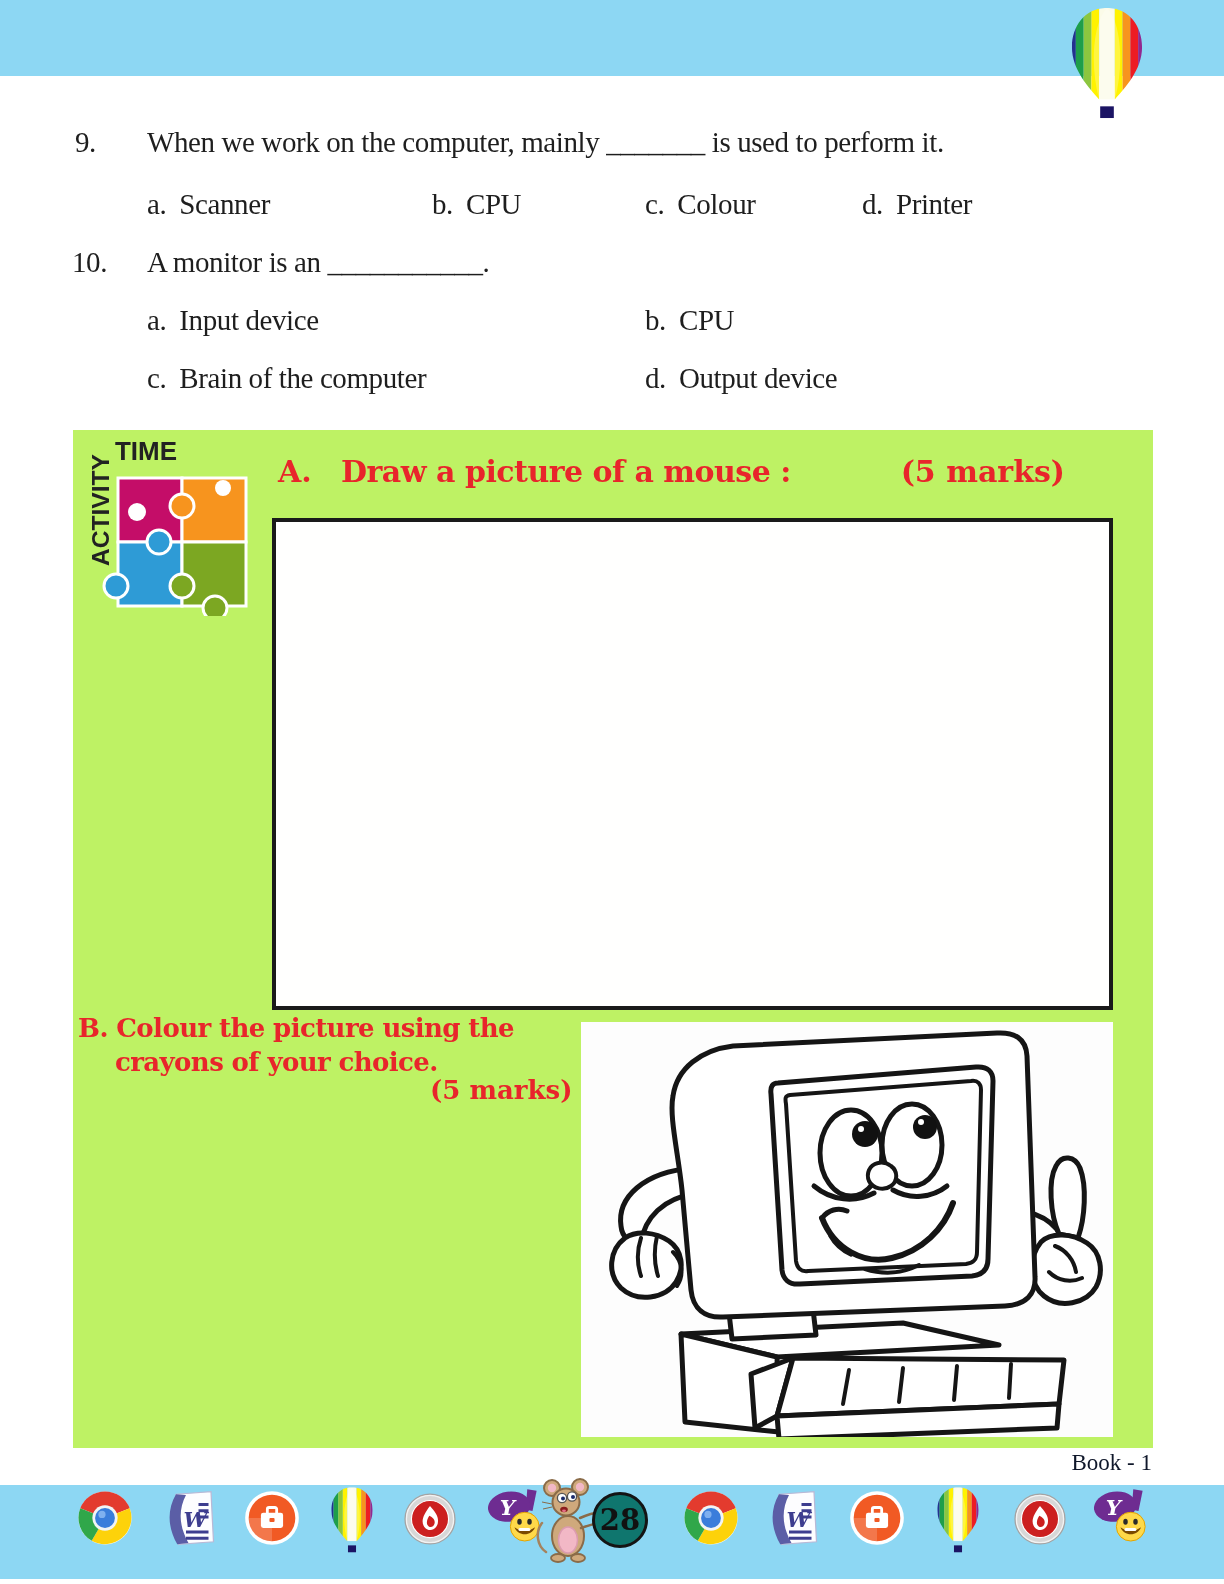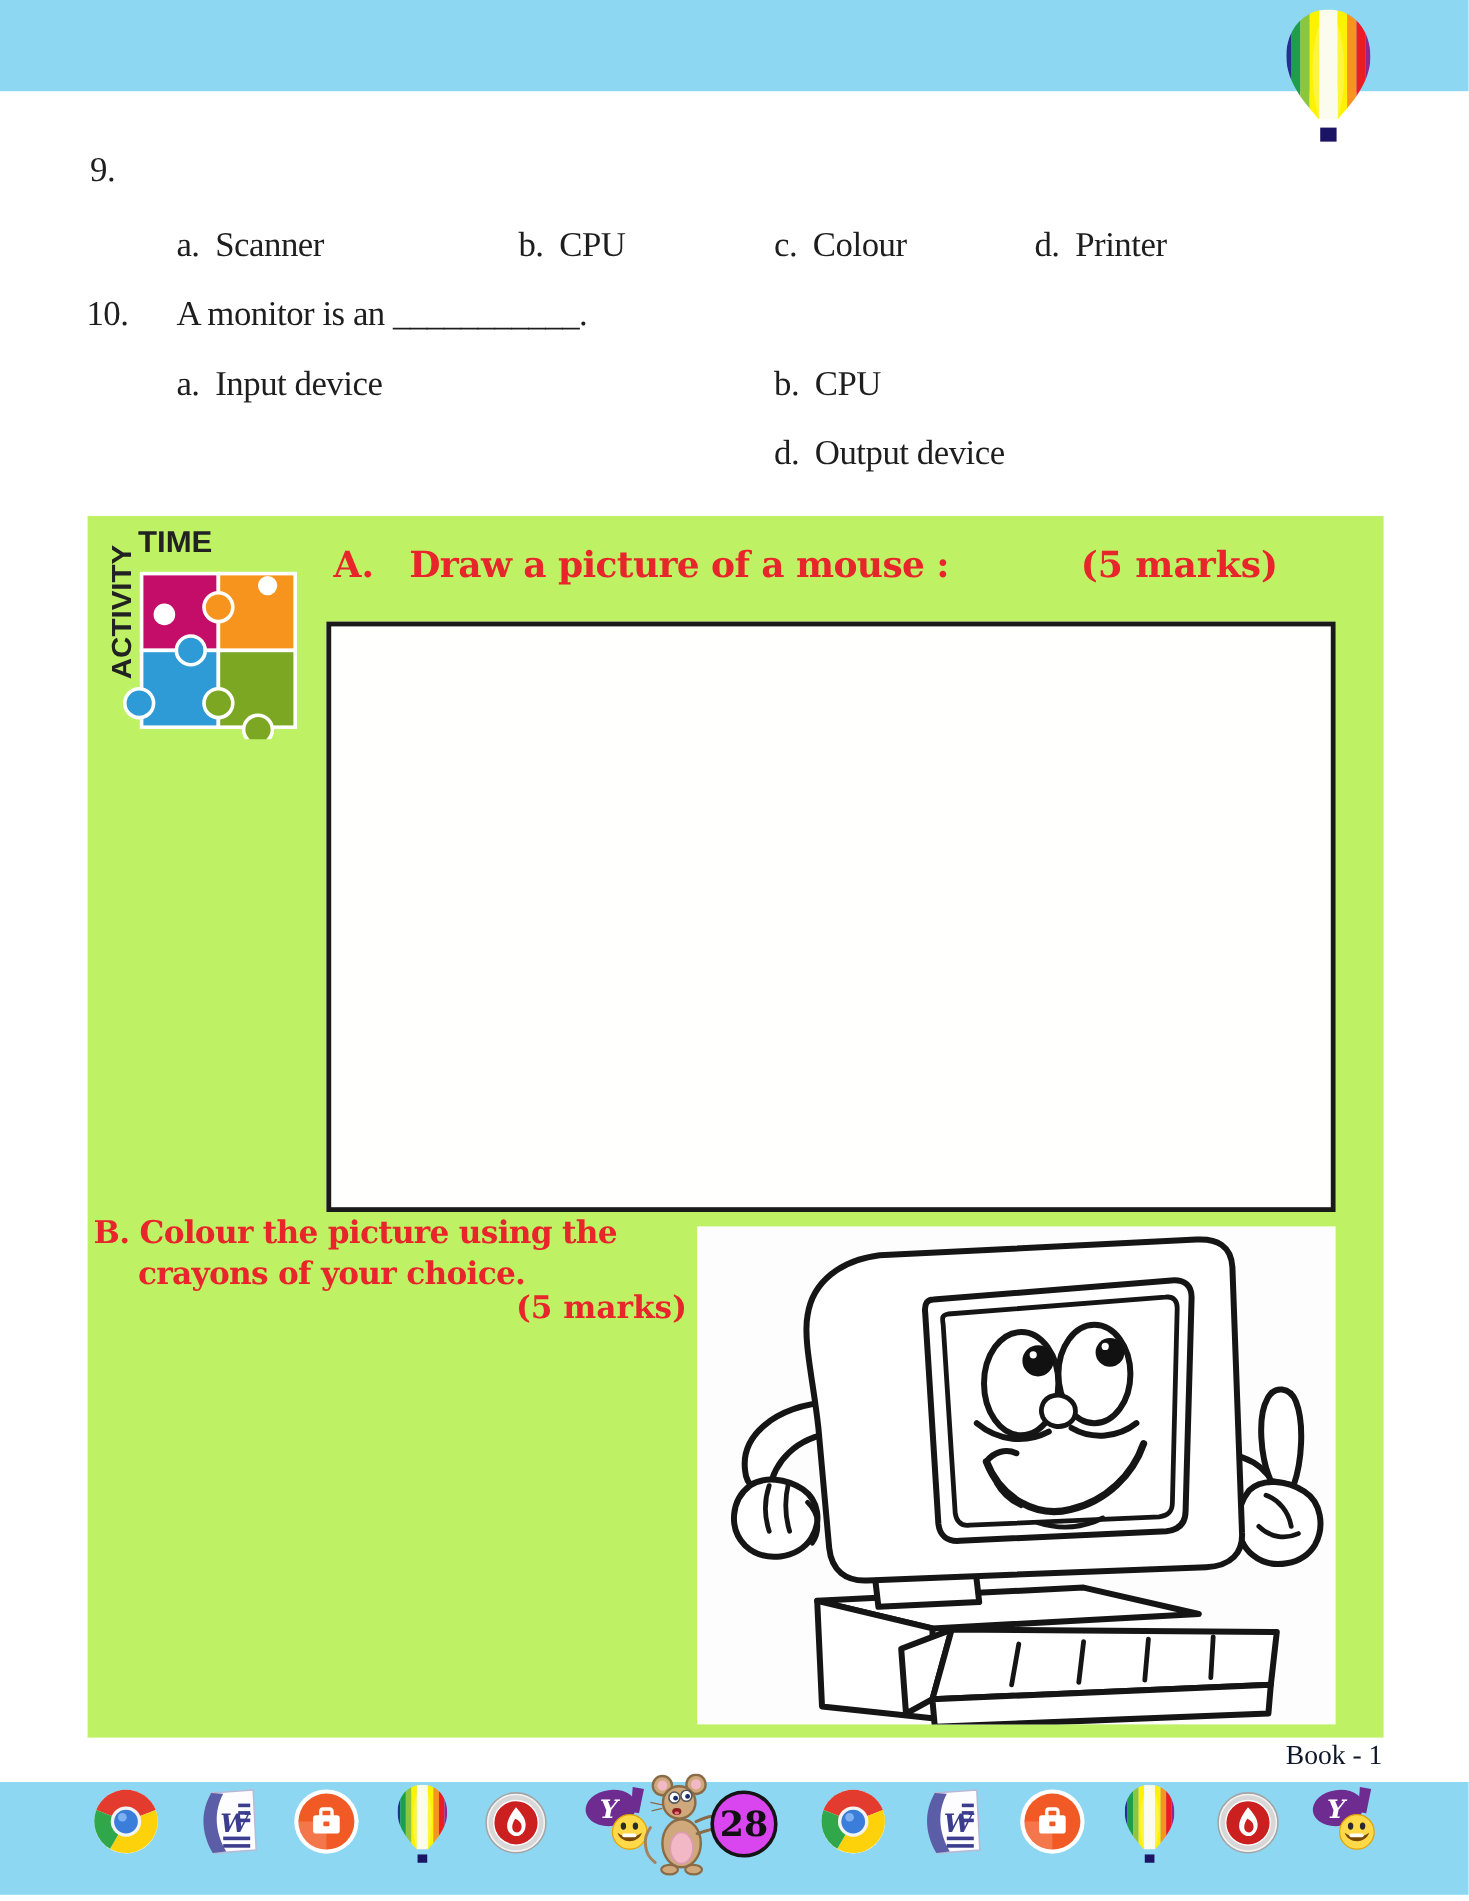--- a/index.html
+++ b/index.html
@@ -34,21 +34,21 @@
   .task-b-line2 { position:absolute; left:42px; top:617px; font-size:26px; letter-spacing:-0.6px; white-space:nowrap; }
   .task-b-marks { position:absolute; left:357px; top:645px; font-size:26px; }
 
   .image-box { position:absolute; left:508px; top:592px; width:532px; height:415px; background:#fdfdfd; }
 
   .book-label { position:absolute; right:72px; top:1450px; font-size:23px; color:#0f172a; }
 
   .footer-icons { position:absolute; left:0; top:1472px; }
   .mouse-svg { position:absolute; left:534px; top:1478px; }
   .page-badge { position:absolute; left:592px; top:1492px; width:56px; height:56px;
-          background:#d946ef; border:3px solid #141414; border-radius:50%;
+          background:#0f766e; border:3px solid #141414; border-radius:50%;
           display:flex; align-items:center; justify-content:center;
           font-family:"DejaVu Serif", serif; font-weight:bold; font-size:29px; color:#111; box-sizing:border-box; }
 </style>
 </head>
 <body>
 
 <svg width="0" height="0" style="position:absolute" aria-hidden="true">
   <defs>
     <clipPath id="clip-balloon">
         <path d="M20 1 C 9 1 2 10 2 21 C 2 33 11 42 16 48 L 24 48 C 29 42 38 33 38 21 C 38 10 31 1 20 1 Z"></path>
@@ -122,29 +122,31 @@
 </svg>
 
 <div class="page">
 
   <div class="band top-band"></div>
   <svg class="top-balloon" width="78" height="113" viewBox="0 0 40 58">
     <use href="#sym-balloon" width="40" height="58"></use>
   </svg>
 
   <span class="q-num" style="left:75px; top:126px;">9.</span>
+  <span class="q-text" style="left:147px; top:126px;">When we work on the computer, mainly _______ is used to perform it.</span>
   <span class="opt" style="left:147px; top:188px;"><span class="lbl">a.</span><span>Scanner</span></span>
   <span class="opt" style="left:432px; top:188px;"><span class="lbl">b.</span><span>CPU</span></span>
   <span class="opt" style="left:645px; top:188px;"><span class="lbl">c.</span><span>Colour</span></span>
   <span class="opt" style="left:862px; top:188px;"><span class="lbl">d.</span><span>Printer</span></span>
 
   <span class="q-num" style="left:72px; top:246px;">10.</span>
   <span class="q-text" style="left:147px; top:246px;">A monitor is an ___________.</span>
   <span class="opt" style="left:147px; top:304px;"><span class="lbl">a.</span><span>Input device</span></span>
   <span class="opt" style="left:645px; top:304px;"><span class="lbl">b.</span><span>CPU</span></span>
+  <span class="opt" style="left:147px; top:362px;"><span class="lbl">c.</span><span>Brain of the computer</span></span>
   <span class="opt" style="left:645px; top:362px;"><span class="lbl">d.</span><span>Output device</span></span>
 
   <div class="activity-box">
 
     <svg class="logo-svg" width="170" height="180" viewBox="0 0 170 180">
       <text class="logo-text" x="30" y="24" font-size="25" textLength="62" lengthAdjust="spacingAndGlyphs">TIME</text>
       <text class="logo-text" transform="translate(24,130) rotate(-90)" font-size="23" textLength="112" lengthAdjust="spacingAndGlyphs">ACTIVITY</text>
       <g stroke="#ffffff" stroke-width="3">
         <rect x="33" y="42" width="64" height="64" fill="#c40d68"></rect>
         <rect x="97" y="42" width="64" height="64" fill="#f7941e"></rect>

